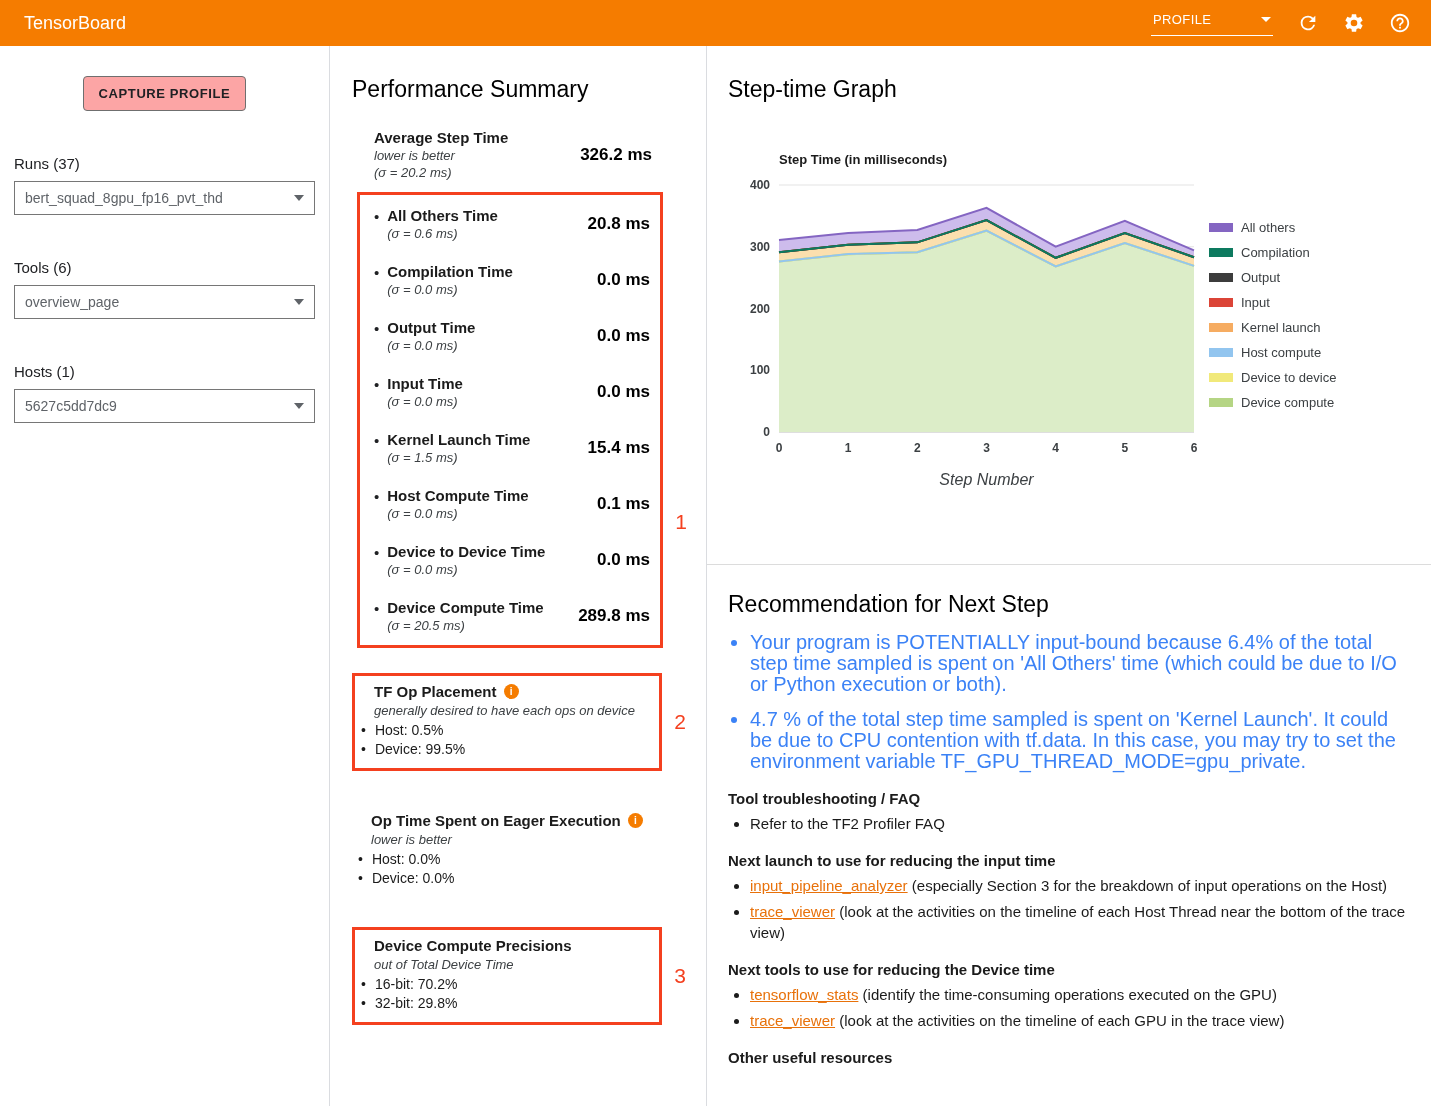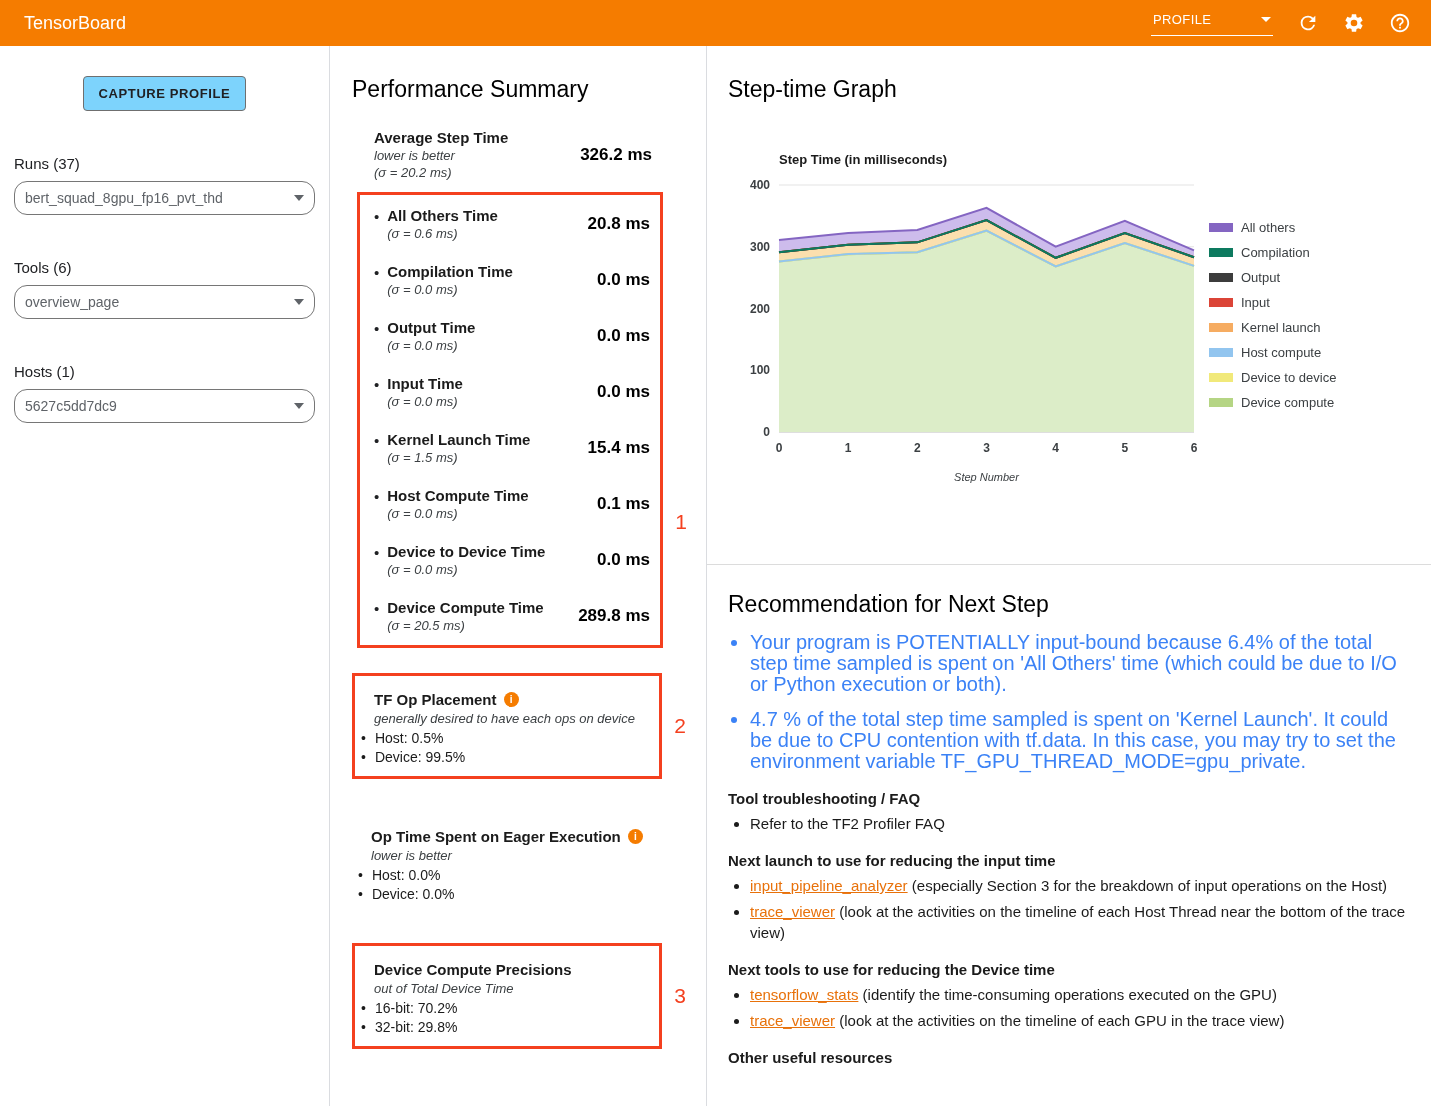--- a/index.html
+++ b/index.html
@@ -20,25 +20,25 @@
 
   
   .app { display:flex; height:1060px; }
   .sidebar { width:330px; border-right:1px solid #dadce0; padding-top:30px; flex:none; }
   .middle { width:377px; border-right:1px solid #dadce0; padding:30px 0 0 22px; flex:none; }
   .rightcol { flex:1; }
 
   h2.sect { font-size:23px; font-weight:400; margin:0; color:#000000; }
 
   
-  .capture-btn { display:block; margin:0 auto; padding:9px 15px; background:#7dd3fc;
+  .capture-btn { display:block; margin:0 auto; padding:9px 15px; background:#fca5a5;
     border:1px solid #6f6f6f; border-radius:4px; font-size:13px; font-weight:600;
     letter-spacing:.6px; color:#202124; cursor:pointer; font-family:inherit; }
   .side-label { margin:44px 0 0 14px; font-size:15px; font-weight:500; color:#202124; }
-  .select { margin:9px 14px 0 14px; height:34px; border:1px solid #767676; border-radius:13px;
+  .select { margin:9px 14px 0 14px; height:34px; border:1px solid #767676; border-radius:0;
     display:flex; align-items:center; justify-content:space-between; padding:0 10px;
     font-size:14px; color:#5f6368; cursor:pointer; background:#fff; }
   .caret-g { width:0; height:0; border-left:5px solid transparent; border-right:5px solid transparent;
     border-top:6px solid #5f6368; }
 
   
   .avg-block { margin:26px 0 12px 22px; width:278px; display:flex;
     justify-content:space-between; align-items:center; }
   .m-label { font-size:15px; font-weight:bold; color:#1b1b1b; }
   .m-sub, .m-sigma { font-size:13px; font-style:italic; color:#3c4043; margin-top:2px; }
@@ -51,42 +51,42 @@
   .m-left { display:flex; }
   .bullet { margin-right:8px; font-size:15px; line-height:19px; }
   .anno { position:absolute; right:-27px; color:var(--anno); font-size:21px; }
   .anno1 { top:70%; }
   .anno-center { top:50%; transform:translateY(-50%); }
 
   .sub-box { width:310px; padding:7px 8px 9px 5px; }
   .sub-box.b2 { margin-top:25px; }
   .sub-box.b3 { margin-top:30px; }
   .plain-block { margin:34px 0 0 5px; padding:7px 8px 9px 0; }
-  .title-row { margin-left:14px; display:flex; align-items:center; gap:7px;margin-top:8px; }
+  .title-row { margin-left:14px; display:flex; align-items:center; gap:7px; }
   .sub-title { font-size:15px; font-weight:bold; color:#1b1b1b; }
   .info-icon { width:15px; height:15px; border-radius:50%; background:var(--brand); color:#fff;
     font-size:10px; font-weight:bold; font-style:normal; display:flex; align-items:center;
     justify-content:center; cursor:pointer; }
   .sub-sub { margin:3px 0 2px 14px; font-size:13px; font-style:italic; color:#3c4043; }
   .plain-list { list-style:none; margin:3px 0 0 0; padding:0 0 0 1px; }
   .plain-list li { font-size:14px; line-height:19px; color:#1b1b1b; }
   .plain-list li::before { content:"•"; margin-right:9px; }
 
   
   .graph-card { position:relative; height:489px; border-bottom:1px solid #dcdcdc; }
   .graph-card h2 { margin:30px 0 12px 21px; }
   .chart-title { margin:49px 0 8px 72px; font-size:13px; font-weight:bold; color:#1b1b1b; }
   #step-chart { display:block; }
   .tick { font-size:12px; font-weight:600; fill:#3c4043; font-family:"Liberation Sans",sans-serif; }
   .legend { position:absolute; left:502px; top:144px; }
   .legend-item { display:flex; align-items:center; margin-bottom:10px; }
   .swatch { width:24px; height:9px; margin-right:8px; flex:none; }
   .legend-label { font-size:13px; color:#3c4043; }
   .xlabel { margin:6px 0 0 72px; width:415px; text-align:center; font-style:italic;
-    font-size:11px; color:#3c4043; }
+    font-size:16px; color:#3c4043; }
 
   .rec-card { height:562px; border-bottom:1px solid #dcdcdc; padding:26px 24px 0 21px; }
   .rec-card h2 { margin:0 0 4px 0; }
   .rec-intro { margin:14px 0 6px 0; padding-left:22px; }
   .rec-intro li { font-size:20px; line-height:21px; margin-bottom:14px; color:#3b82f6; }
   .rec-heading { font-size:15px; font-weight:bold; margin:18px 0 6px 0; color:#1b1b1b; }
   .rec-list { margin:4px 0 10px 0; padding-left:22px; }
   .rec-list li { font-size:15px; line-height:21px; margin-bottom:5px; color:#1b1b1b; }
   a { color:var(--link); text-decoration:underline; cursor:pointer; }
 </style>

